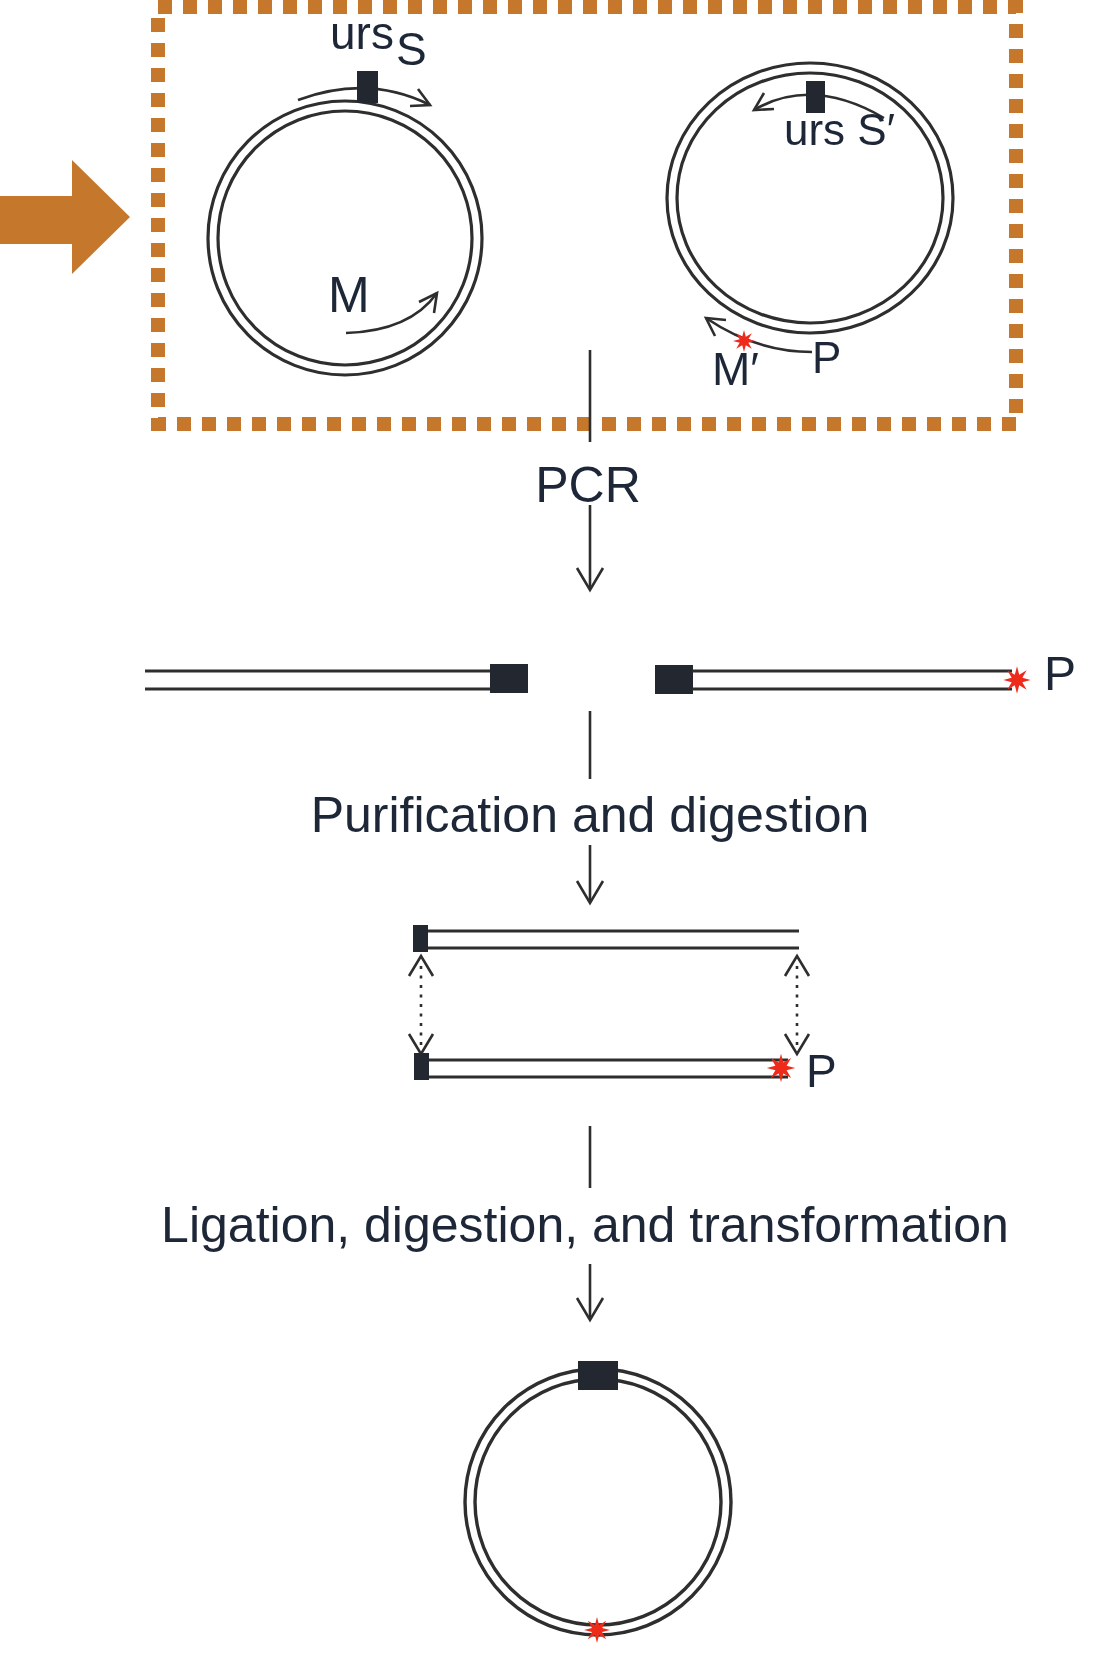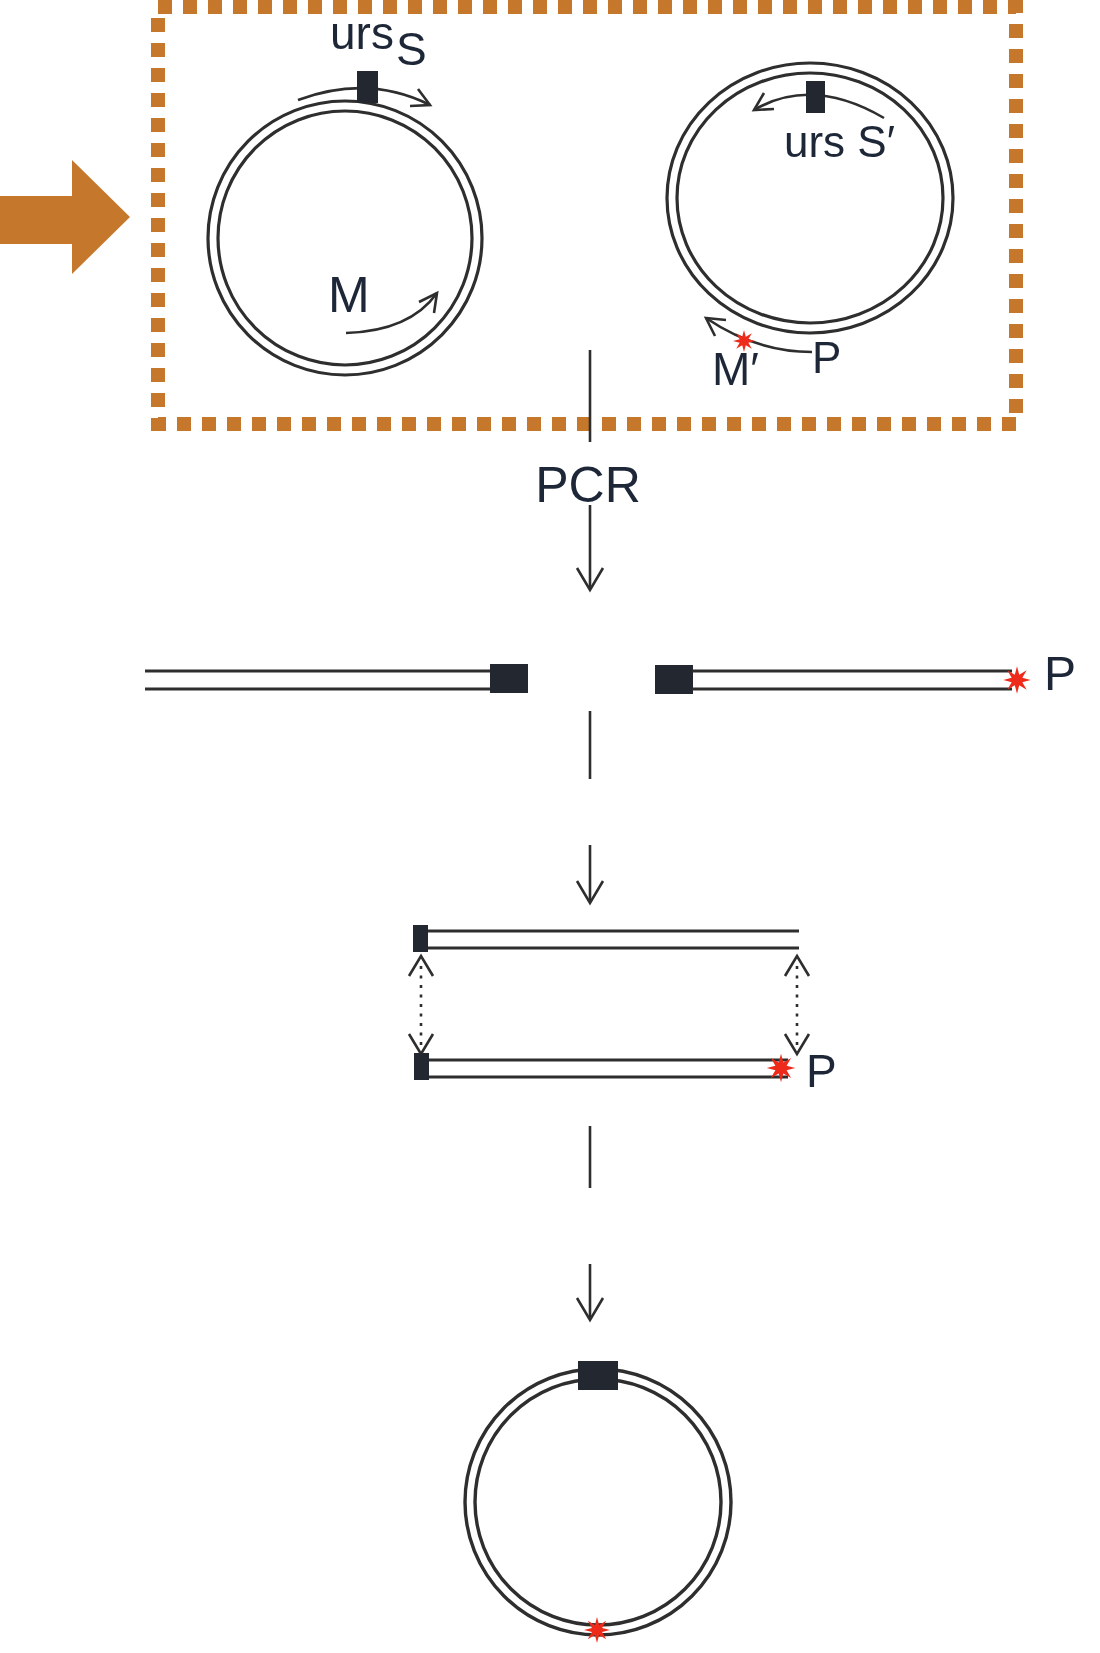--- a/index.html
+++ b/index.html
@@ -133,27 +133,29 @@
       <circle class="stroke sw34" cx="598" cy="1502" r="123"></circle>
       <rect class="darksq" x="578" y="1361" width="40" height="29"></rect>
       <use href="#starshape" class="star" transform="translate(597,1630) scale(1.0)"></use>
     </g>
   </svg>
 
   <div class="label f46" style="left:330px;top:10px;"><span>urs</span><span class="sub">S</span></div>
 
   <div class="label f50" style="left:328px;top:270px;">M</div>
 
-  <div class="label f44" style="left:784px;top:120px;">urs S′</div>
+  <div class="label f44" style="left:784px;top:108px;">urs S′</div>
 
   <div class="label f46" style="left:712px;top:346px;">M′</div>
 
   <div class="label f44" style="left:812px;top:336px;">P</div>
 
   <div class="label f50 centered" style="left:588px;top:460px;">PCR</div>
 
   <div class="label f48" style="left:1044px;top:650px;">P</div>
 
+  <div class="label f50 centered" style="left:590px;top:790px;">Purification and digestion</div>
 
   <div class="label f46" style="left:806px;top:1048px;">P</div>
 
+  <div class="label f50 centered" style="left:585px;top:1200px;">Ligation, digestion, and transformation</div>
 
 </div>
 
 </body></html>

